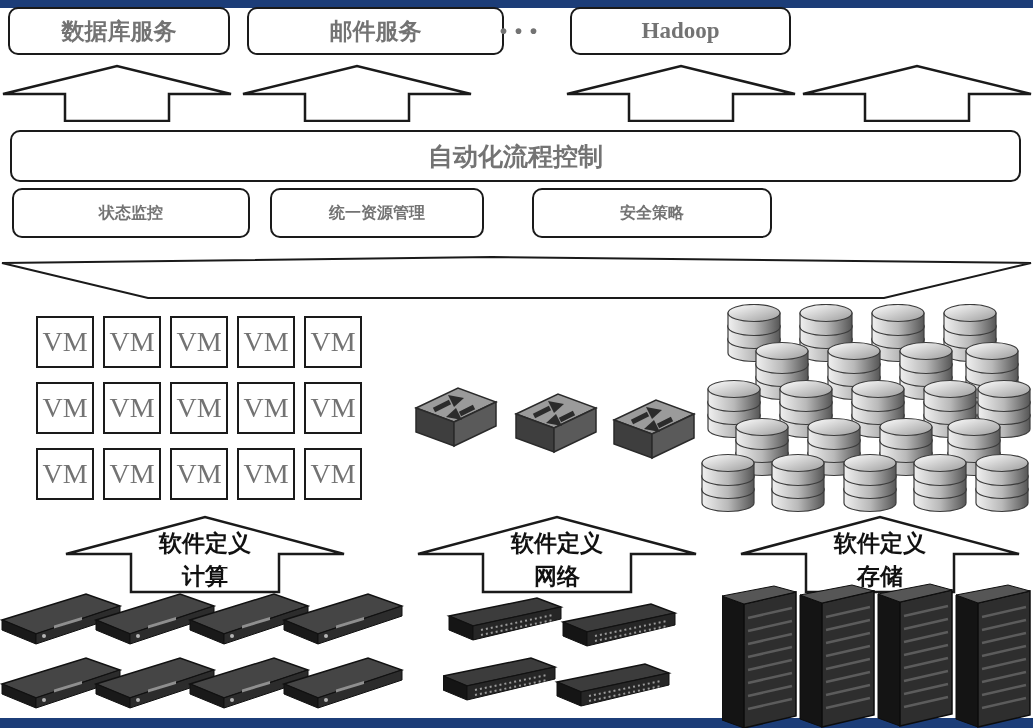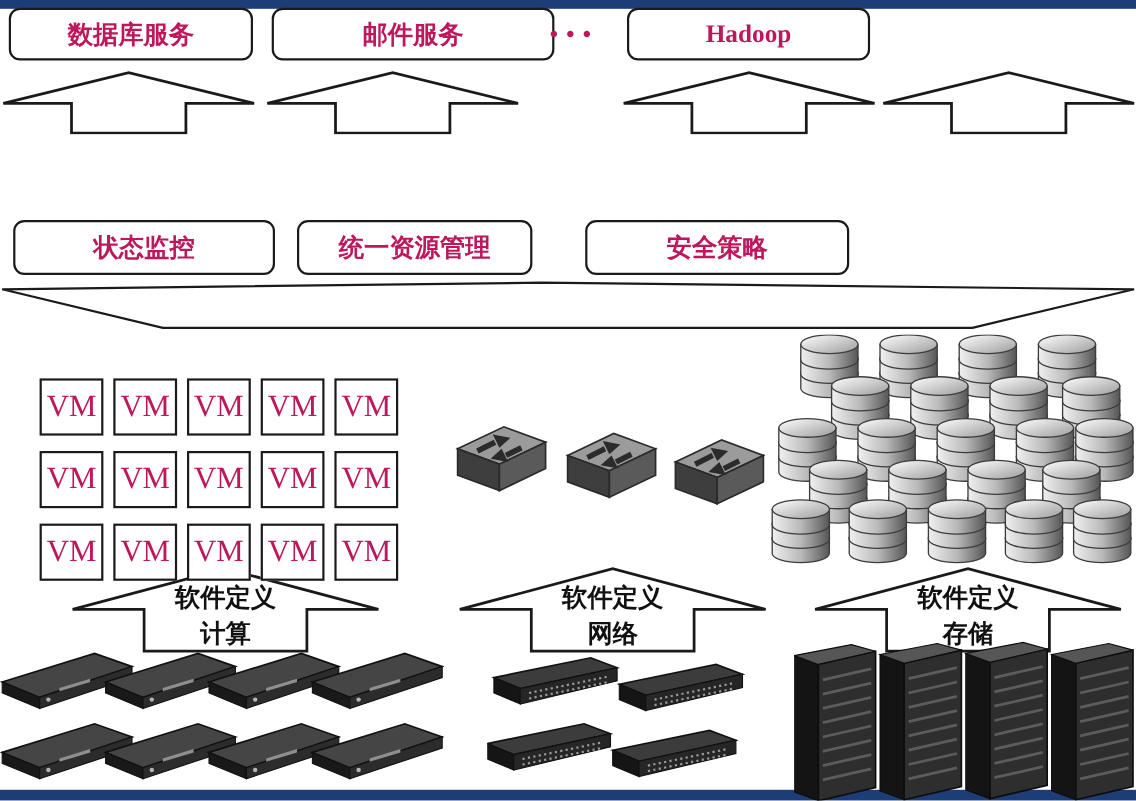--- a/index.html
+++ b/index.html
@@ -1,49 +1,49 @@
 <!DOCTYPE html>
 <html><head>
 <meta charset="utf-8">
 <style>
   * { margin:0; padding:0; box-sizing:border-box; }
   html,body { background:#ffffff; }
   #stage {
     position:relative; width:1033px; height:728px; background:#ffffff;
-    overflow:hidden; font-family:"Liberation Serif","DejaVu Sans",serif; color:#be185d;
+    overflow:hidden; font-family:"Liberation Serif","DejaVu Sans",serif; color:#737373;
   }
   .accent-bar { position:absolute; left:0; width:100%; background:#1c3d78; z-index:1; }
   #top-bar { top:0; height:8px; }
   #bottom-bar { top:718px; height:10px; }
 
   .box {
     position:absolute; background:#fff; border:2.5px solid #1a1a1a; border-radius:10px;
     display:flex; align-items:center; justify-content:center;
     font-weight:700; z-index:3; text-align:center;
   }
   .svc { top:7px; height:48px; font-size:23px; }
-  .mgmt { top:200px; height:50px; font-size:23px; }
+  .mgmt { top:188px; height:50px; font-size:16px; }
   #control-box { left:10px; top:130px; width:1011px; height:52px; font-size:25px; }
 
   #ellipsis {
     position:absolute; left:488px; top:7px; width:64px; height:48px; z-index:3;
     display:flex; align-items:center; justify-content:center;
     font-size:36px; font-weight:700; letter-spacing:3px;
   }
 
   .abs { position:absolute; z-index:2; }
   .arrow polygon, .funnel polygon, .sd-arrow polygon {
     fill:#ffffff; stroke:#1a1a1a; stroke-width:2.5; stroke-linejoin:miter;
   }
   .funnel polygon { stroke-width:2; }
 
   #vm-grid {
     position:absolute; left:36px; top:316px; z-index:3;
     display:grid; grid-template-columns:repeat(5,58px); grid-auto-rows:52px;
-    column-gap:9px; row-gap:14px;margin-top:28px;
+    column-gap:9px; row-gap:14px;
   }
   .vm-cell {
     background:#fff; border:2.5px solid #1a1a1a;
     display:flex; align-items:center; justify-content:center;
     font-size:28px; font-family:"Liberation Serif",serif;
   }
 
   svg text {
     font-family:"Liberation Serif","DejaVu Sans",serif;
     font-weight:700; fill:#111; text-anchor:middle;
@@ -125,20 +125,21 @@
   <svg class="abs arrow" style="left:240px;top:64px" width="234" height="58" viewBox="0 0 234 58">
       <polygon points="65,57 65,30 3,30 117,2 231,30 169,30 169,57"></polygon>
     </svg>
   <svg class="abs arrow" style="left:564px;top:64px" width="234" height="58" viewBox="0 0 234 58">
       <polygon points="65,57 65,30 3,30 117,2 231,30 169,30 169,57"></polygon>
     </svg>
   <svg class="abs arrow" style="left:800px;top:64px" width="234" height="58" viewBox="0 0 234 58">
       <polygon points="65,57 65,30 3,30 117,2 231,30 169,30 169,57"></polygon>
     </svg>
 
+  <div class="box" id="control-box">自动化流程控制</div>
 
   <div class="box mgmt" style="left:12px;width:238px">状态监控</div>
   <div class="box mgmt" style="left:270px;width:214px">统一资源管理</div>
   <div class="box mgmt" style="left:532px;width:240px">安全策略</div>
 
   <svg class="abs funnel" style="left:0;top:254px" width="1033" height="46" viewBox="0 0 1033 46">
     <polygon points="2,9 492,3 1031,9 884,44 148,44"></polygon>
   </svg>
 
   <div id="vm-grid">

